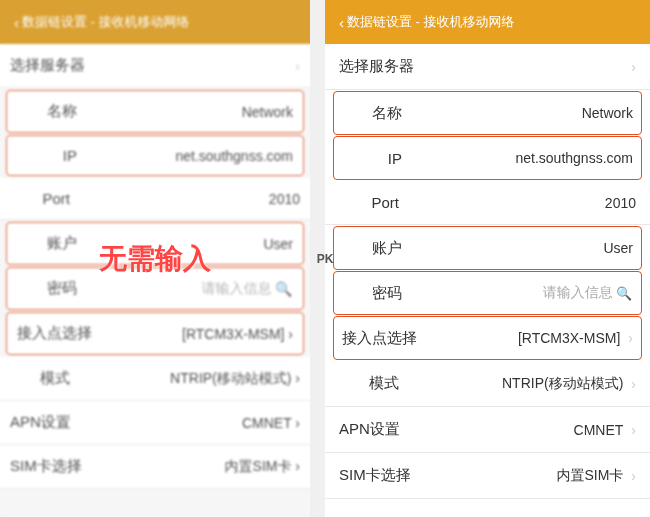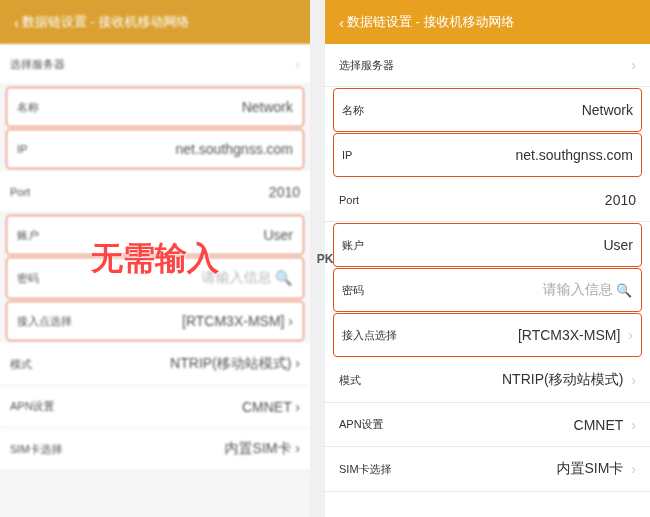--- a/index.html
+++ b/index.html
@@ -46,21 +46,21 @@
       position: absolute;
       top: 50%;
       left: 50%;
       transform: translate(-50%, -50%);
       z-index: 5;
       text-align: center;
       pointer-events: none;
     }
 
     .annotation-text {
-      font-size: 32px;
+      font-size: 28px;
       font-weight: bold;
       color: #ff4444;
       line-height: 1.3;
       text-shadow: 1px 1px 2px rgba(255,255,255,0.8);
     }
 
     .pk-label {
       position: absolute;
       top: 50%;
       left: 50%;
@@ -114,23 +114,24 @@
     }
 
     .list-row.highlighted {
       border: 1.5px solid #e05020;
       margin: 1px 8px;
       border-radius: 4px;
       padding: 10px 8px;
     }
 
     .row-label {
-      font-size: 11px;
+      font-size: 15px;
       color: #333;
       min-width: 60px;
+      text-align: right;
     }
 
     .row-value {
       font-size: 14px;
       color: #333;
       text-align: right;
       display: flex;
       align-items: center;
       gap: 4px;
       padding-left: 40px;

